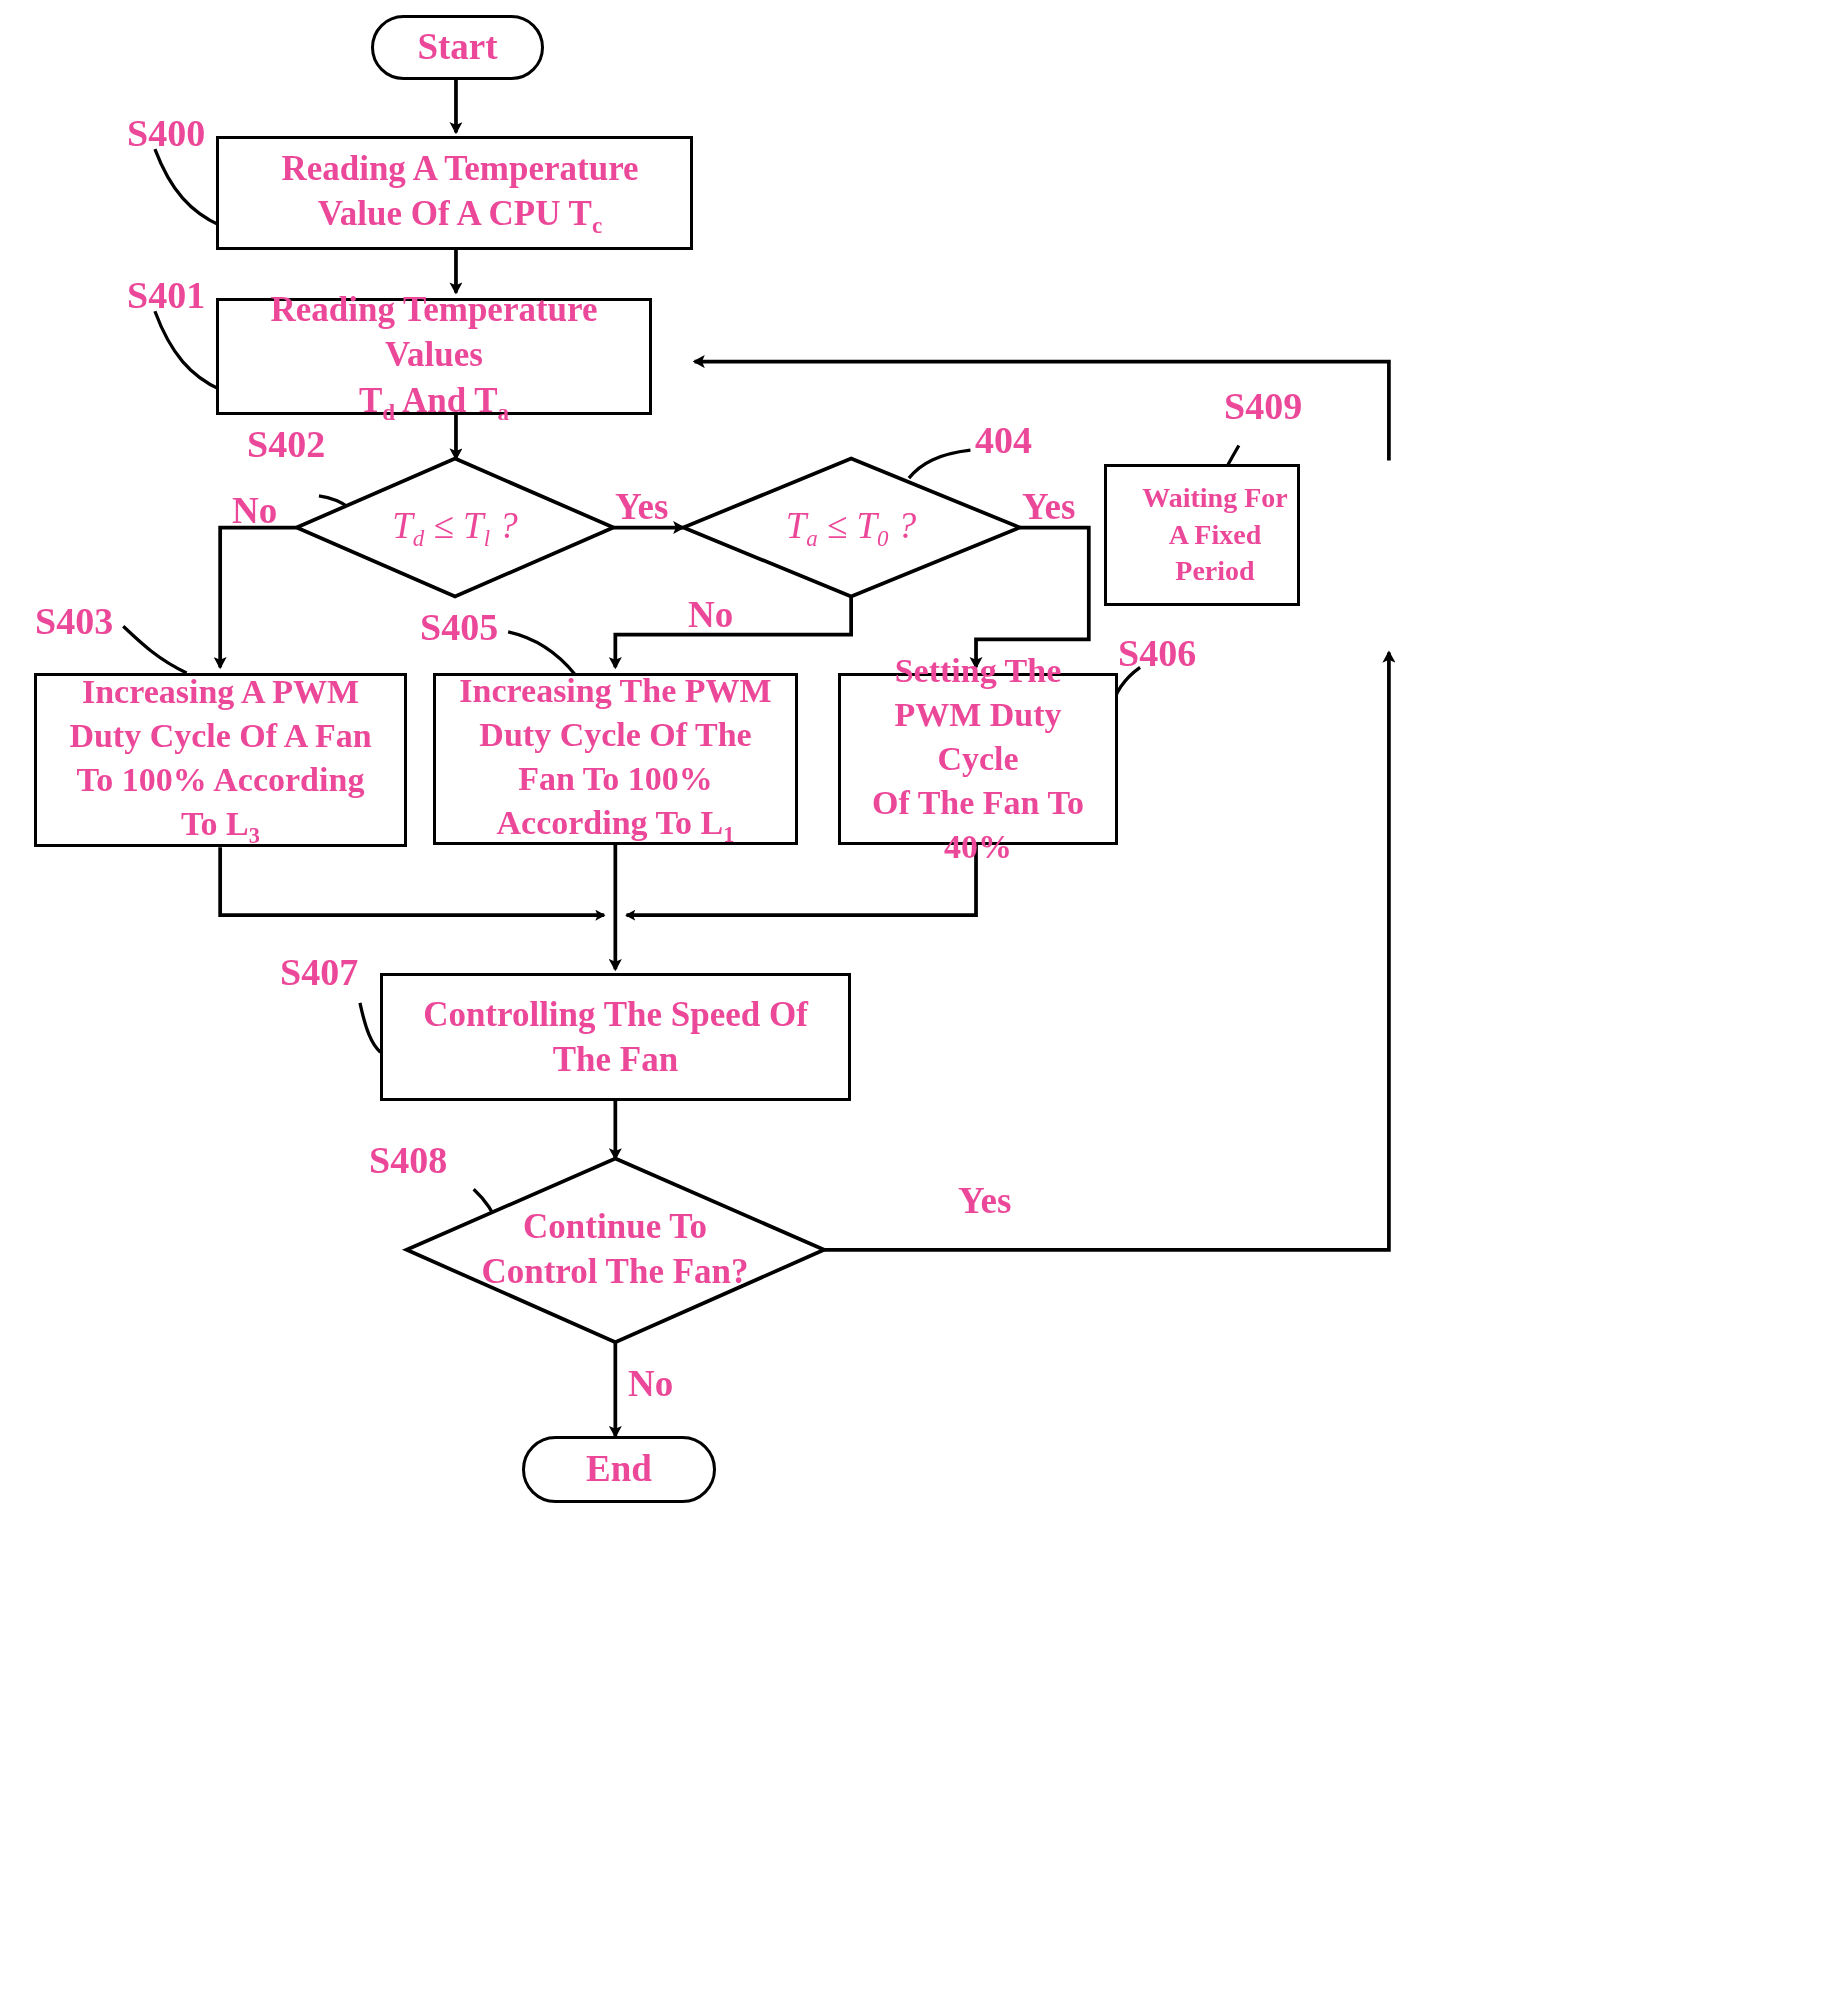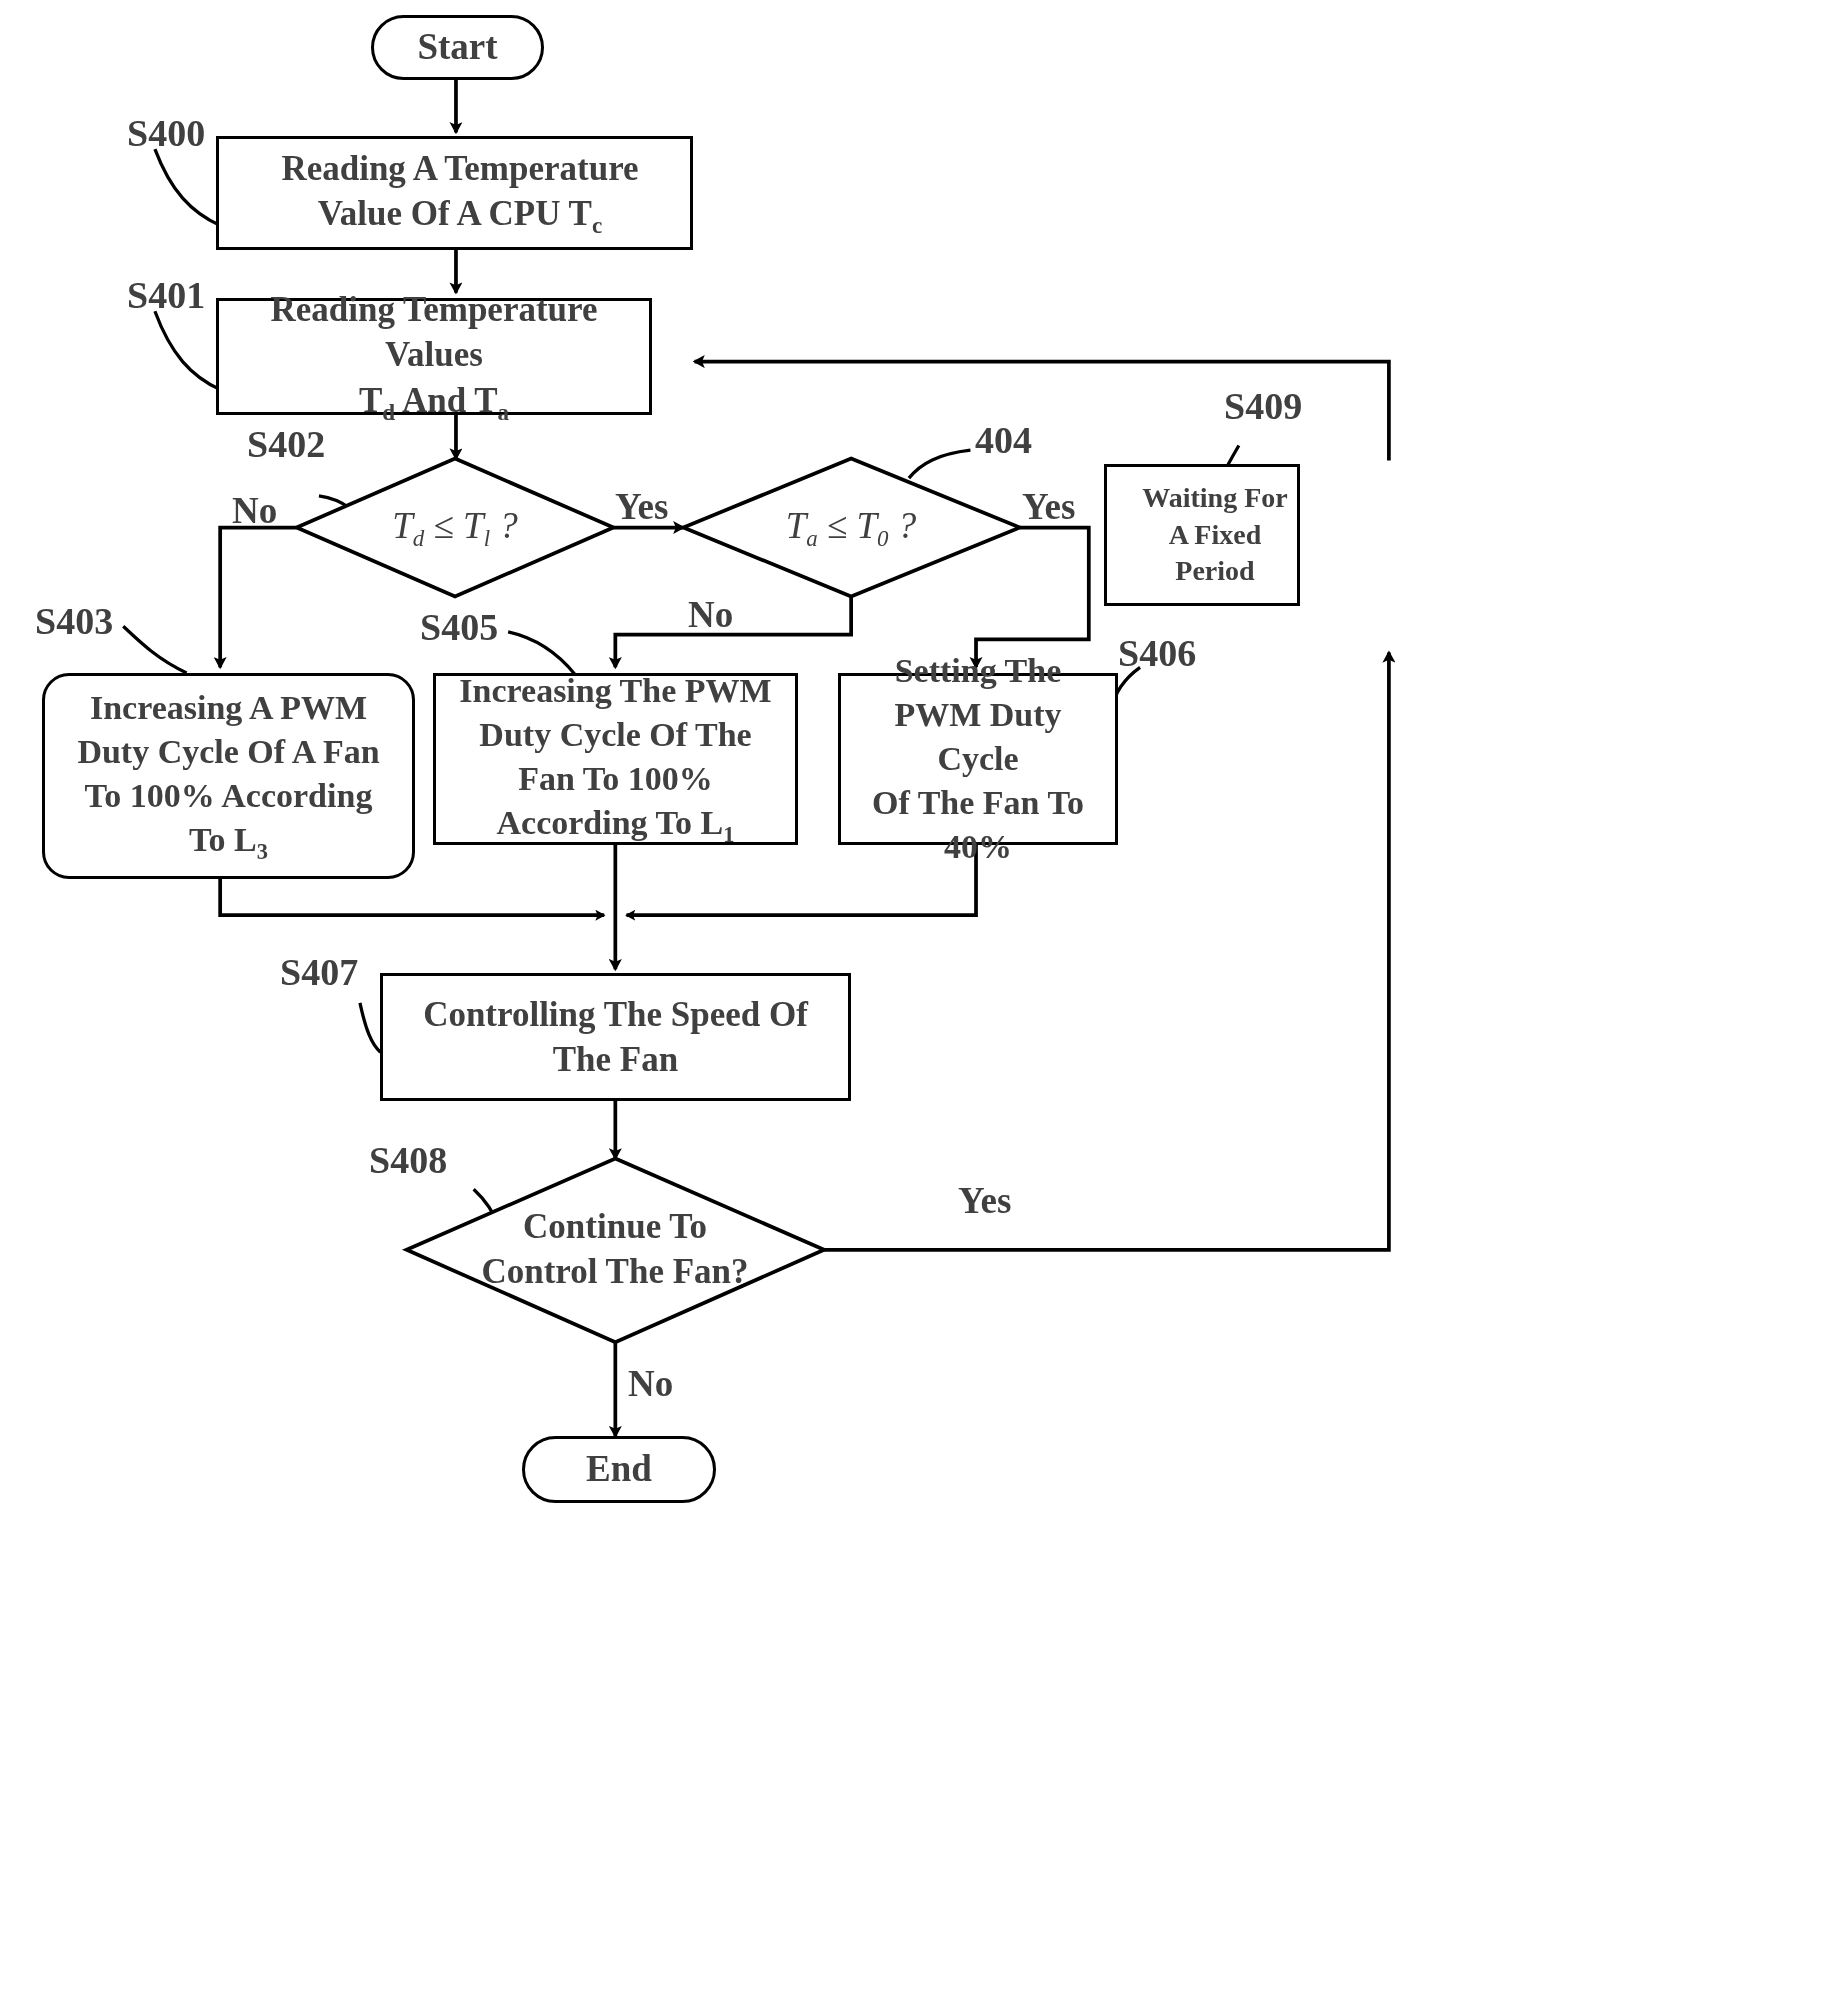--- a/index.html
+++ b/index.html
@@ -7,21 +7,21 @@
     margin: 0;
     padding: 0;
     background: #ffffff;
   }
   #canvas {
     position: relative;
     width: 1843px;
     height: 2015px;
     background: #ffffff;
     font-family: "Liberation Serif", "DejaVu Serif", serif;
-    color: #404040;
+    color: #ec4899;
     overflow: hidden;
   }
   svg.wires {
     position: absolute;
     left: 0;
     top: 0;
     width: 1843px;
     height: 2015px;
     pointer-events: none;
   }
@@ -173,21 +173,21 @@
 
   <div class="node process" style="left:216px; top:298px; width:436px; height:117px;">
     <div class="lines">
       <div>Reading Temperature Values</div>
       <div>
         <span>T</span><sub>d</sub><span> And T</span><sub>a</sub>
       </div>
     </div>
   </div>
 
-  <div class="node process" style="left:42px; top:673px; width:373px; height:206px; font-size:34px;border-radius:27px;">
+  <div class="node process" style="left:34px; top:673px; width:373px; height:174px; font-size:34px;">
     <div class="lines">
       <div>Increasing A PWM</div>
       <div>Duty Cycle Of A Fan</div>
       <div>To 100% According</div>
       <div>
         <span>To  L</span><sub>3</sub>
       </div>
     </div>
   </div>
 

